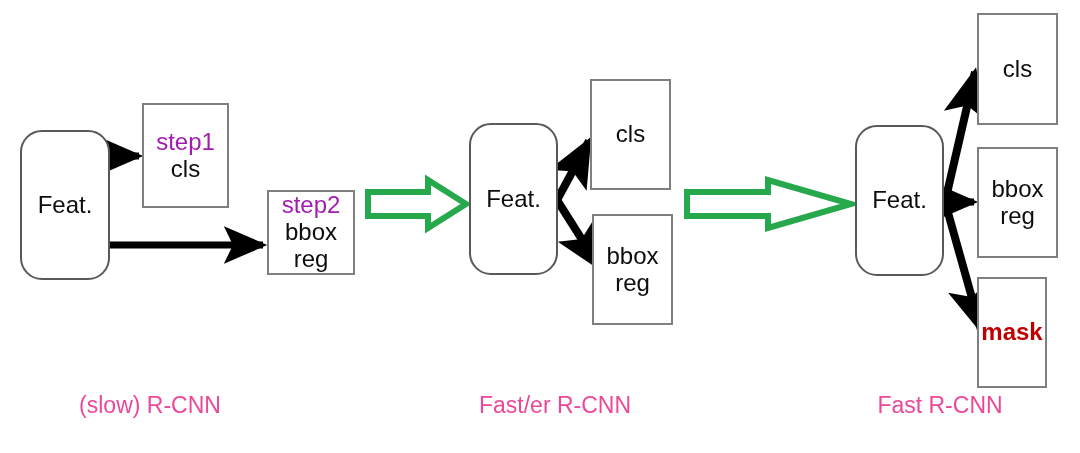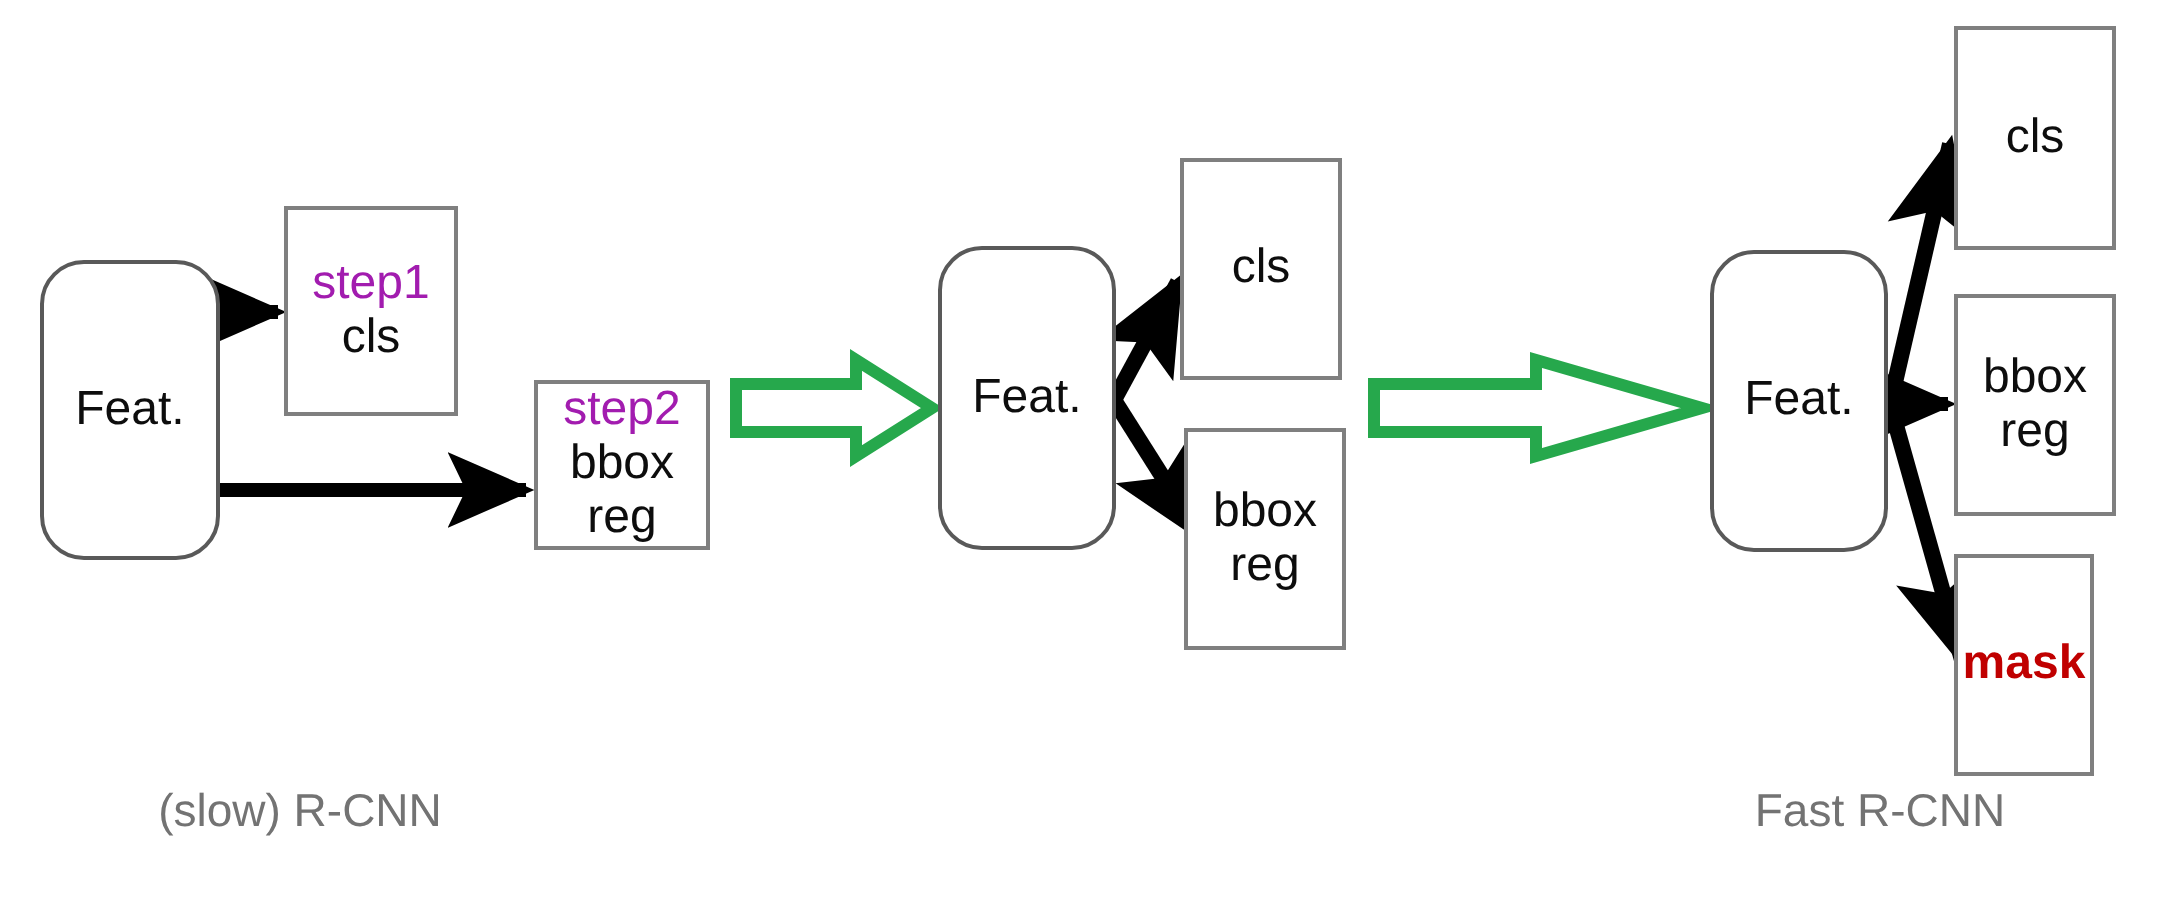--- a/index.html
+++ b/index.html
@@ -52,21 +52,21 @@
   .node .line.green {
     color: #a21caf;
   }
   .node .line.red {
     color: #c00000;
     font-weight: bold;
   }
   .caption {
     position: absolute;
     font-size: 23px;
-    color: #737373;
+    color: #ec4899;
     text-align: center;
     white-space: nowrap;
   }
 </style>
 </head>
 <body>
 
 <div id="canvas">
 
   <svg class="svg-layer" viewBox="0 0 1080 453">
@@ -135,16 +135,17 @@
     <span class="line">bbox</span>
     <span class="line">reg</span>
   </div>
 
   <div class="node rect" style="left:977px; top:277px; width:70px; height:111px;">
     <span class="line red">mask</span>
   </div>
 
   <div class="caption" style="left:0px; top:392px; width:300px;">(slow) R-CNN</div>
 
+  <div class="caption" style="left:430px; top:392px; width:250px;">Fast/er R-CNN</div>
 
   <div class="caption" style="left:815px; top:392px; width:250px;">Fast R-CNN</div>
 
 </div>
 
 </body></html>

